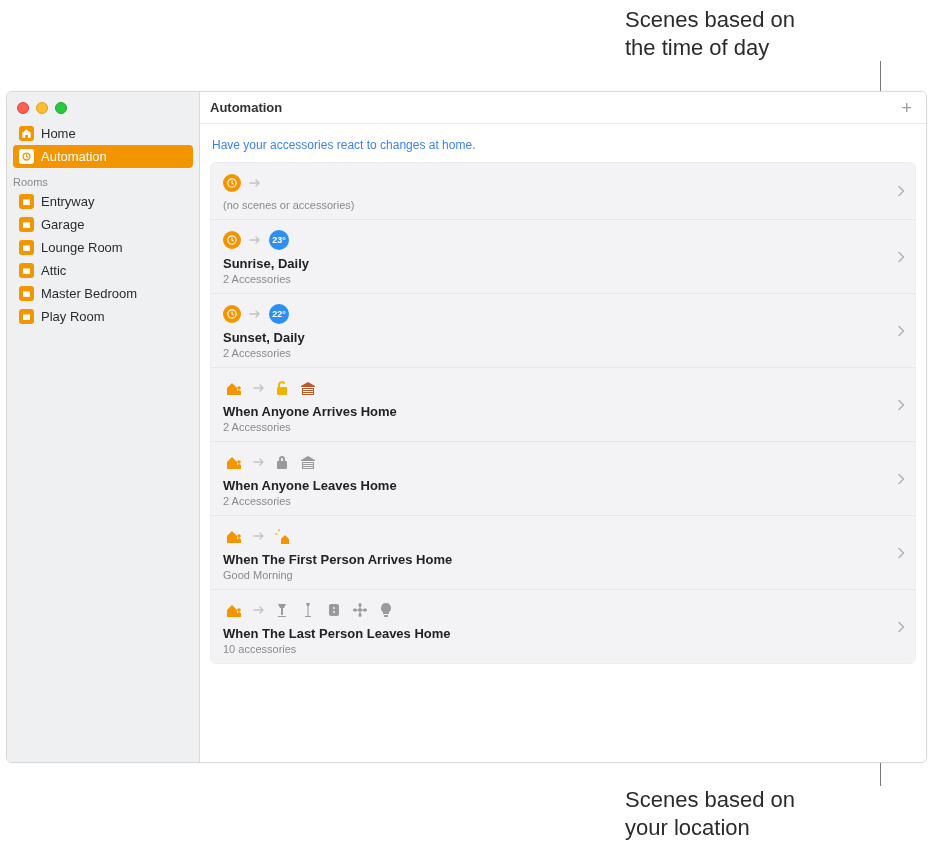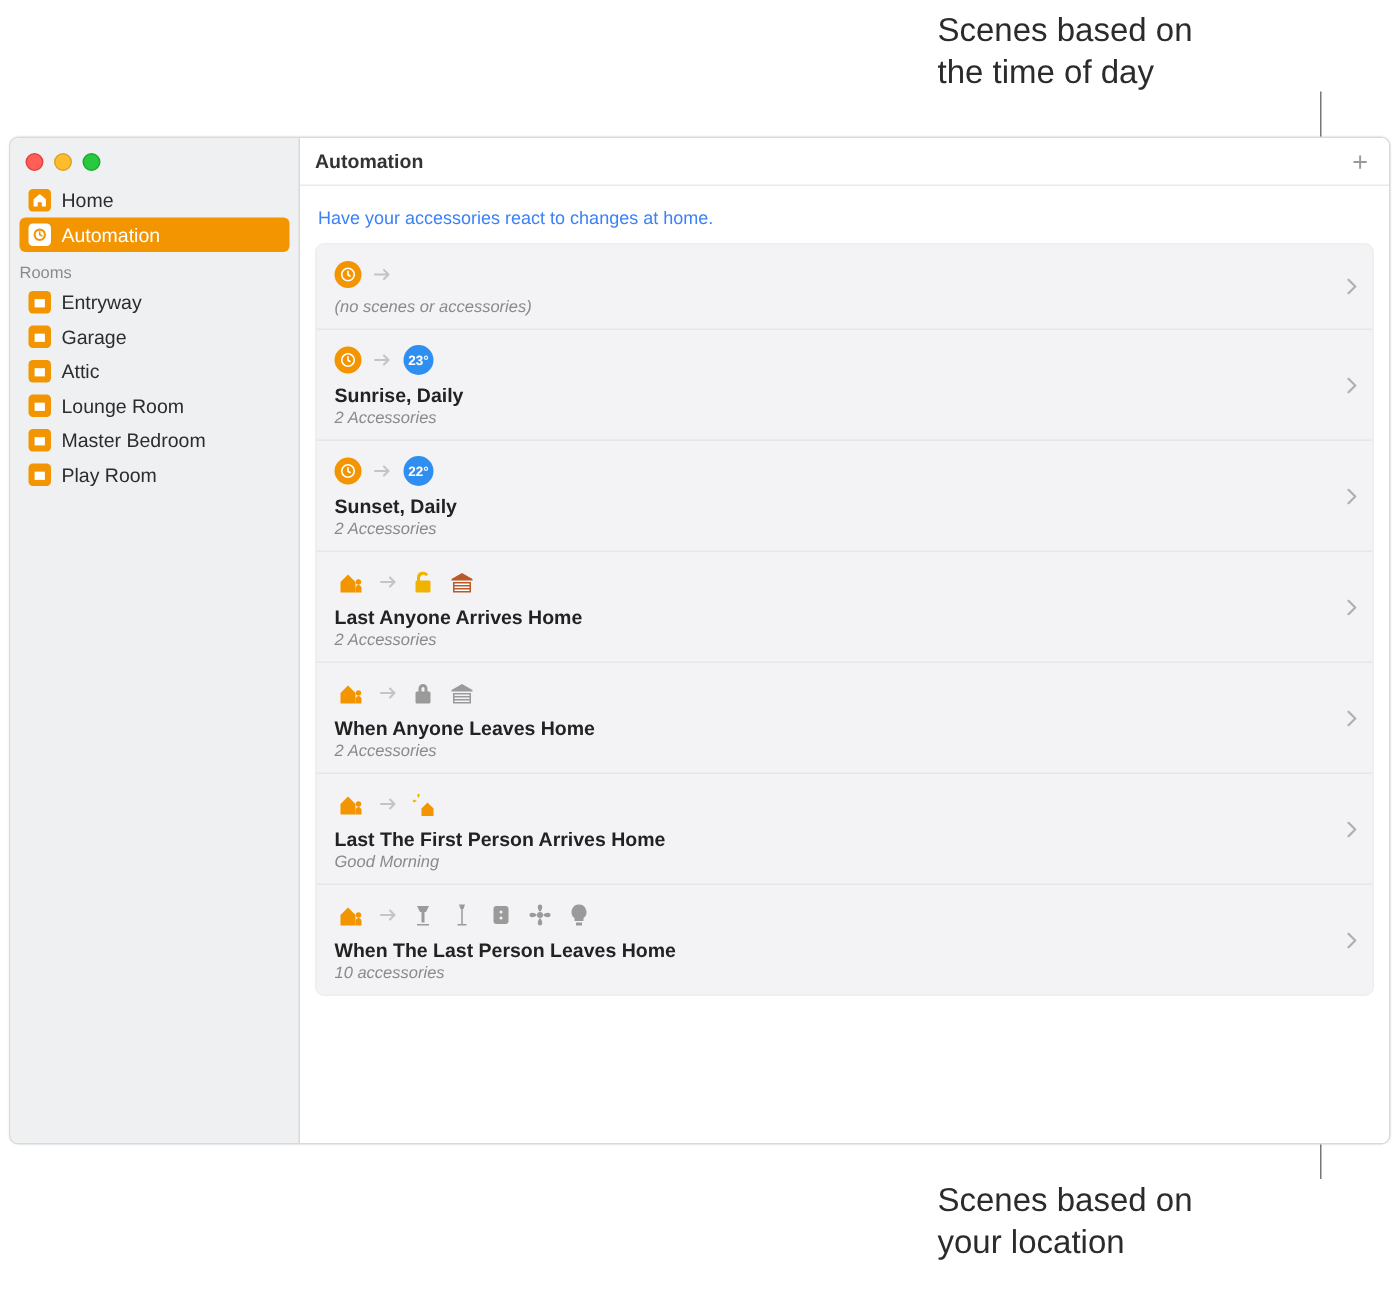--- a/index.html
+++ b/index.html
@@ -146,21 +146,20 @@
   }
   .row-title {
     font-size: 13px;
     font-weight: 600;
     color: #222;
   }
   .row-sub {
     font-size: 11px;
     color: #8a8a8a;
     margin-top: 2px;
-    font-style: italic;
   }
   .chevron {
     position: absolute;
     right: 10px;
     top: 50%;
     transform: translateY(-50%);
     color: #b0b0b0;
   }
   .chevron svg { width: 7px; height: 11px; display:block; }
 
@@ -274,29 +273,29 @@
             </svg>
           </span>
         <span>Garage</span>
       </li>
       <li class="side-item">
         <span class="side-icon">
             <svg viewBox="0 0 16 16">
               <rect x="3" y="5" width="10" height="8" fill="#fff"></rect>
             </svg>
           </span>
-        <span>Attic</span>
+        <span>Lounge Room</span>
       </li>
       <li class="side-item">
         <span class="side-icon">
             <svg viewBox="0 0 16 16">
               <rect x="3" y="5" width="10" height="8" fill="#fff"></rect>
             </svg>
           </span>
-        <span>Lounge Room</span>
+        <span>Attic</span>
       </li>
       <li class="side-item">
         <span class="side-icon">
             <svg viewBox="0 0 16 16">
               <rect x="3" y="5" width="10" height="8" fill="#fff"></rect>
             </svg>
           </span>
         <span>Master Bedroom</span>
       </li>
       <li class="side-item">
@@ -408,21 +407,21 @@
                 <path fill="#f0b400" d="M5 8V6a4 4 0 0 1 7.5-1.8l-1.7.8A2.2 2.2 0 0 0 7 6v2h6a1 1 0 0 1 1 1v6a1 1 0 0 1-1 1H5a1 1 0 0 1-1-1V9a1 1 0 0 1 1-1z"></path>
               </svg>
           </span>
           <span class="ic ic-20 ic-gray">
             <svg viewBox="0 0 18 18">
                 <path fill="#b85a2a" d="M2 7 9 3l7 4v1H2zM3 9h12v7H3z"></path>
                 <path fill="#fff" d="M4 10h10v1H4zM4 12h10v1H4zM4 14h10v1H4z"></path>
               </svg>
           </span>
         </div>
-        <div class="row-title">Last Anyone Arrives Home</div>
+        <div class="row-title">When Anyone Arrives Home</div>
         <div class="row-sub">2 Accessories</div>
         <span class="chevron">
           <svg viewBox="0 0 7 11">
               <path d="M1 1l4.5 4.5L1 10" stroke="#b0b0b0" stroke-width="1.5" fill="none" stroke-linecap="round" stroke-linejoin="round"></path>
             </svg>
         </span>
       </div>
 
       <div class="auto-row">
         <div class="row-icons">
@@ -473,21 +472,21 @@
                 <path d="M1 4h8M7 1l3 3-3 3" stroke="#c4c4c4" stroke-width="1.4" fill="none" stroke-linecap="round" stroke-linejoin="round"></path>
               </svg>
           </span>
           <span class="ic ic-20 ic-orange">
             <svg viewBox="0 0 18 18">
                 <path fill="#f2b300" d="M5 3l1 2 1-2-1-1zM3 6l2 1-2 1-1-1z"></path>
                 <path fill="#f29500" d="M8 12 12 8l4 4v5H8z"></path>
               </svg>
           </span>
         </div>
-        <div class="row-title">Last The First Person Arrives Home</div>
+        <div class="row-title">When The First Person Arrives Home</div>
         <div class="row-sub">Good Morning</div>
         <span class="chevron">
           <svg viewBox="0 0 7 11">
               <path d="M1 1l4.5 4.5L1 10" stroke="#b0b0b0" stroke-width="1.5" fill="none" stroke-linecap="round" stroke-linejoin="round"></path>
             </svg>
         </span>
       </div>
 
       <div class="auto-row">
         <div class="row-icons">

